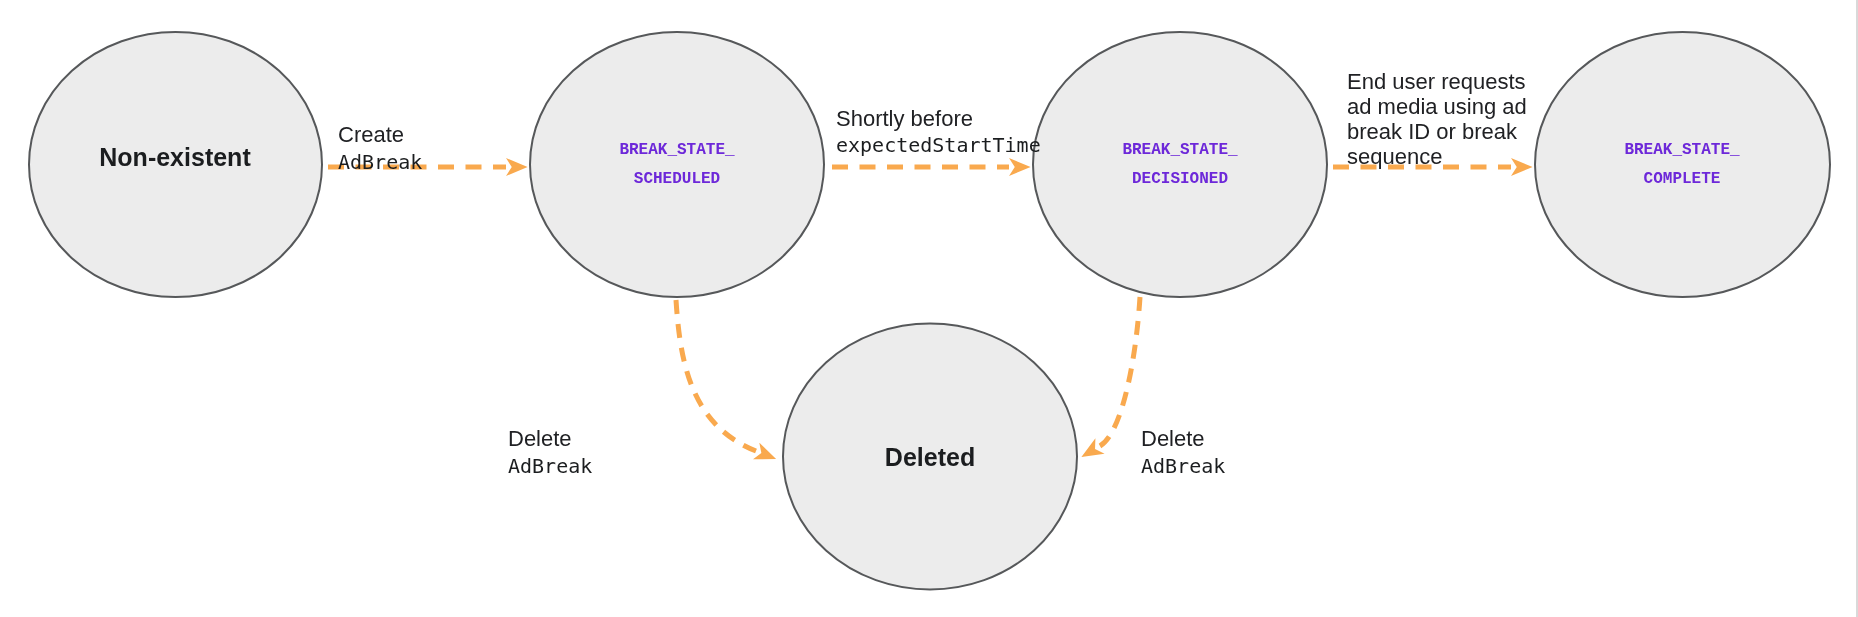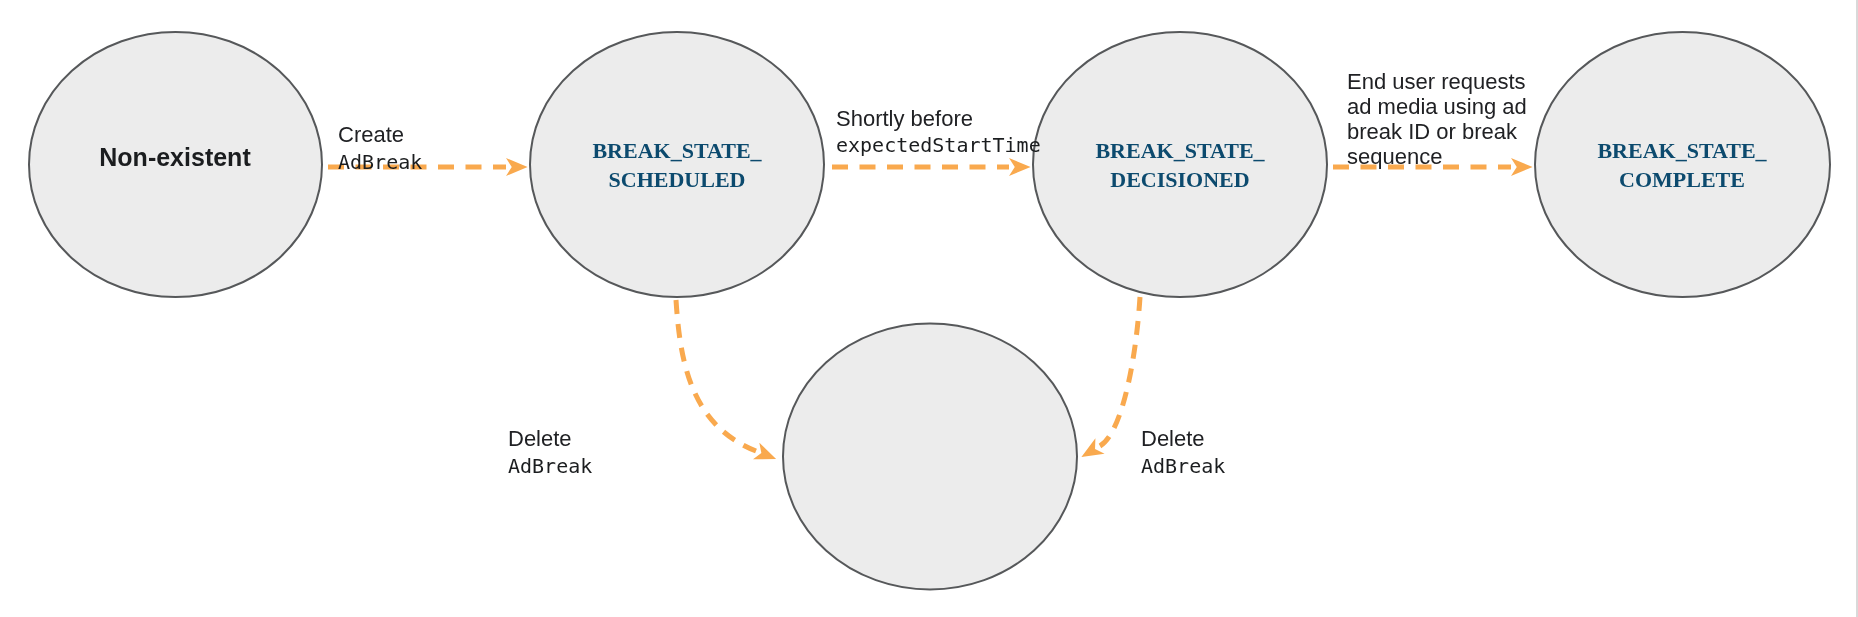--- a/index.html
+++ b/index.html
@@ -33,25 +33,25 @@
     pointer-events: none;
   }
   .node-label.sans {
     font-family: "Liberation Sans", sans-serif;
     font-weight: bold;
     font-size: 25px;
     line-height: 30px;
     color: #1b1d1f;
   }
   .node-label.mono {
-    font-family: Liberation Serif, serif;
+    font-family: Liberation Mono, monospace;
     font-weight: bold;
-    font-size: 22px;
+    font-size: 16px;
     line-height: 29px;
-    color: #0c4a6e;
+    color: #6d28d9;
   }
   .edge-label {
     position: absolute;
     font-size: 22px;
     line-height: 27px;
     color: #202124;
     white-space: pre-line;
   }
   .edge-label .code {
     font-family: "DejaVu Sans Mono", monospace;
@@ -107,20 +107,21 @@
 
   <div class="node-label mono" style="left:527px; top:90px;">BREAK_STATE_
 SCHEDULED</div>
 
   <div class="node-label mono" style="left:1030px; top:90px;">BREAK_STATE_
 DECISIONED</div>
 
   <div class="node-label mono" style="left:1532px; top:90px;">BREAK_STATE_
 COMPLETE</div>
 
+  <div class="node-label sans" style="left:780px; top:382px;">Deleted</div>
 
   <div class="edge-label" id="edge-label-create" style="left:330px; top:94px;margin-left:8px;">
     <span>Create</span>
     <span class="code">AdBreak</span>
   </div>
 
   <div class="edge-label" id="edge-label-enduser" style="left:1347px; top:44px;">
     <span>End user requests
 ad media using ad
 break ID or break

